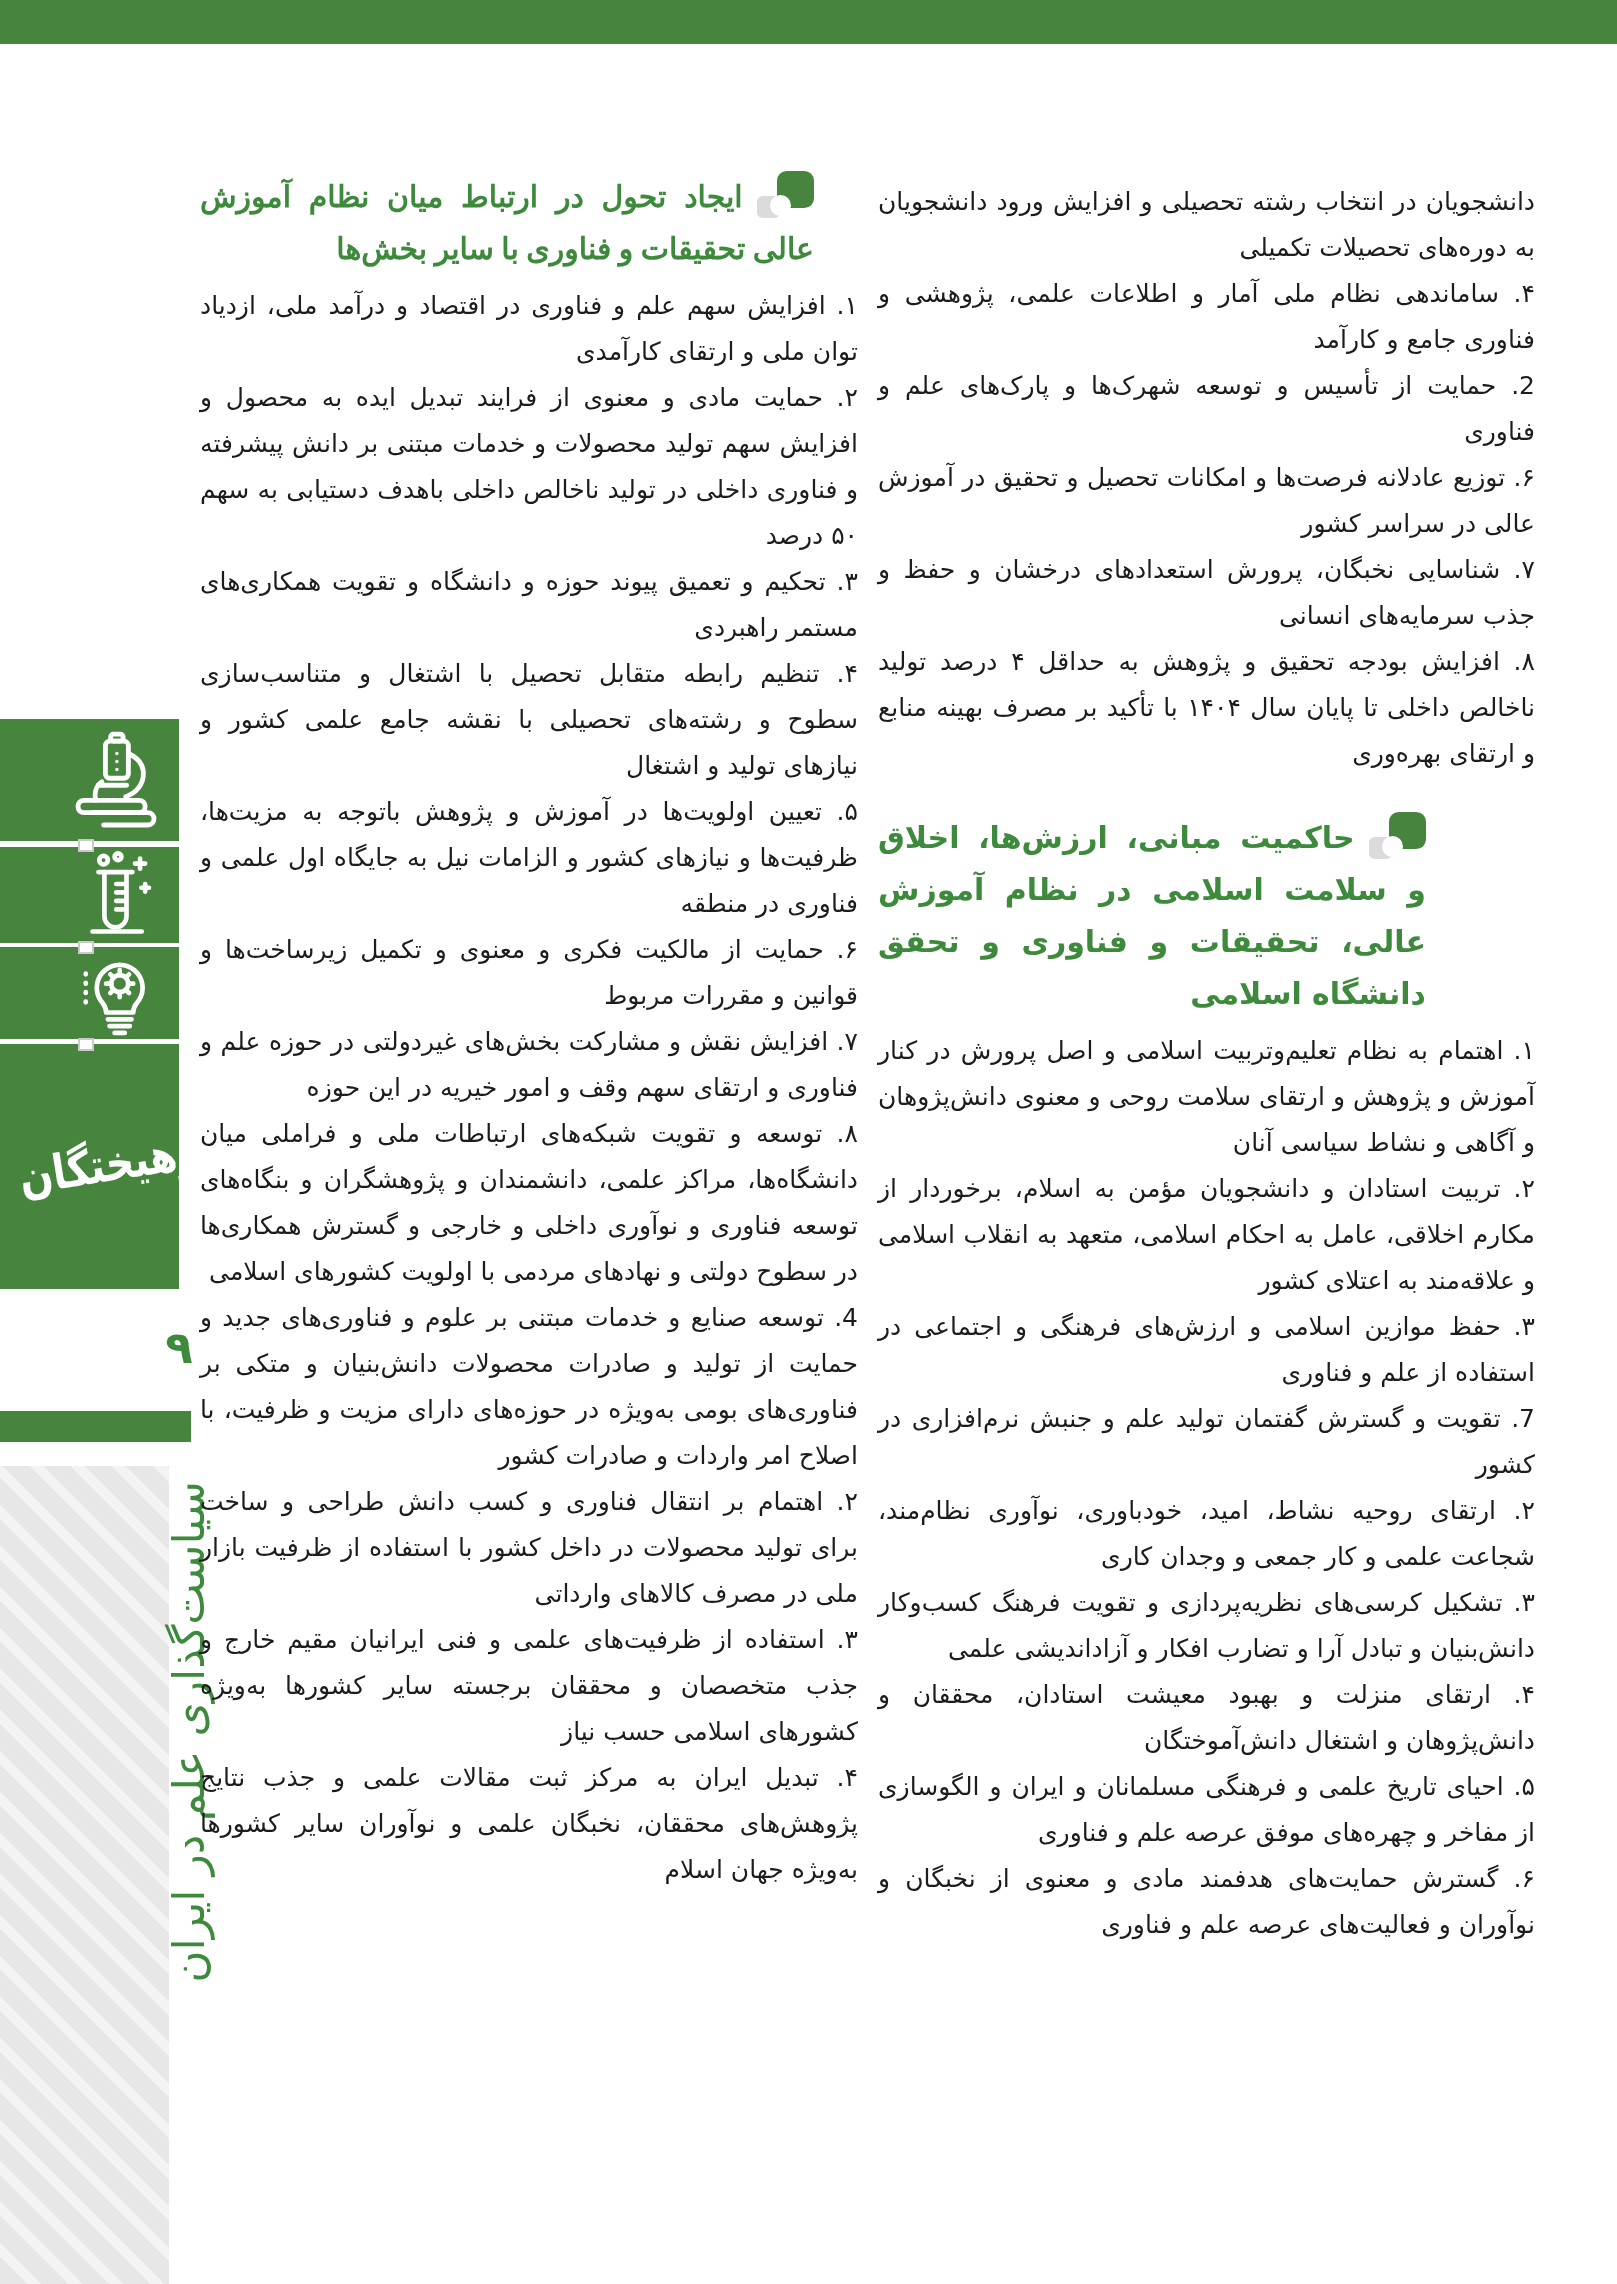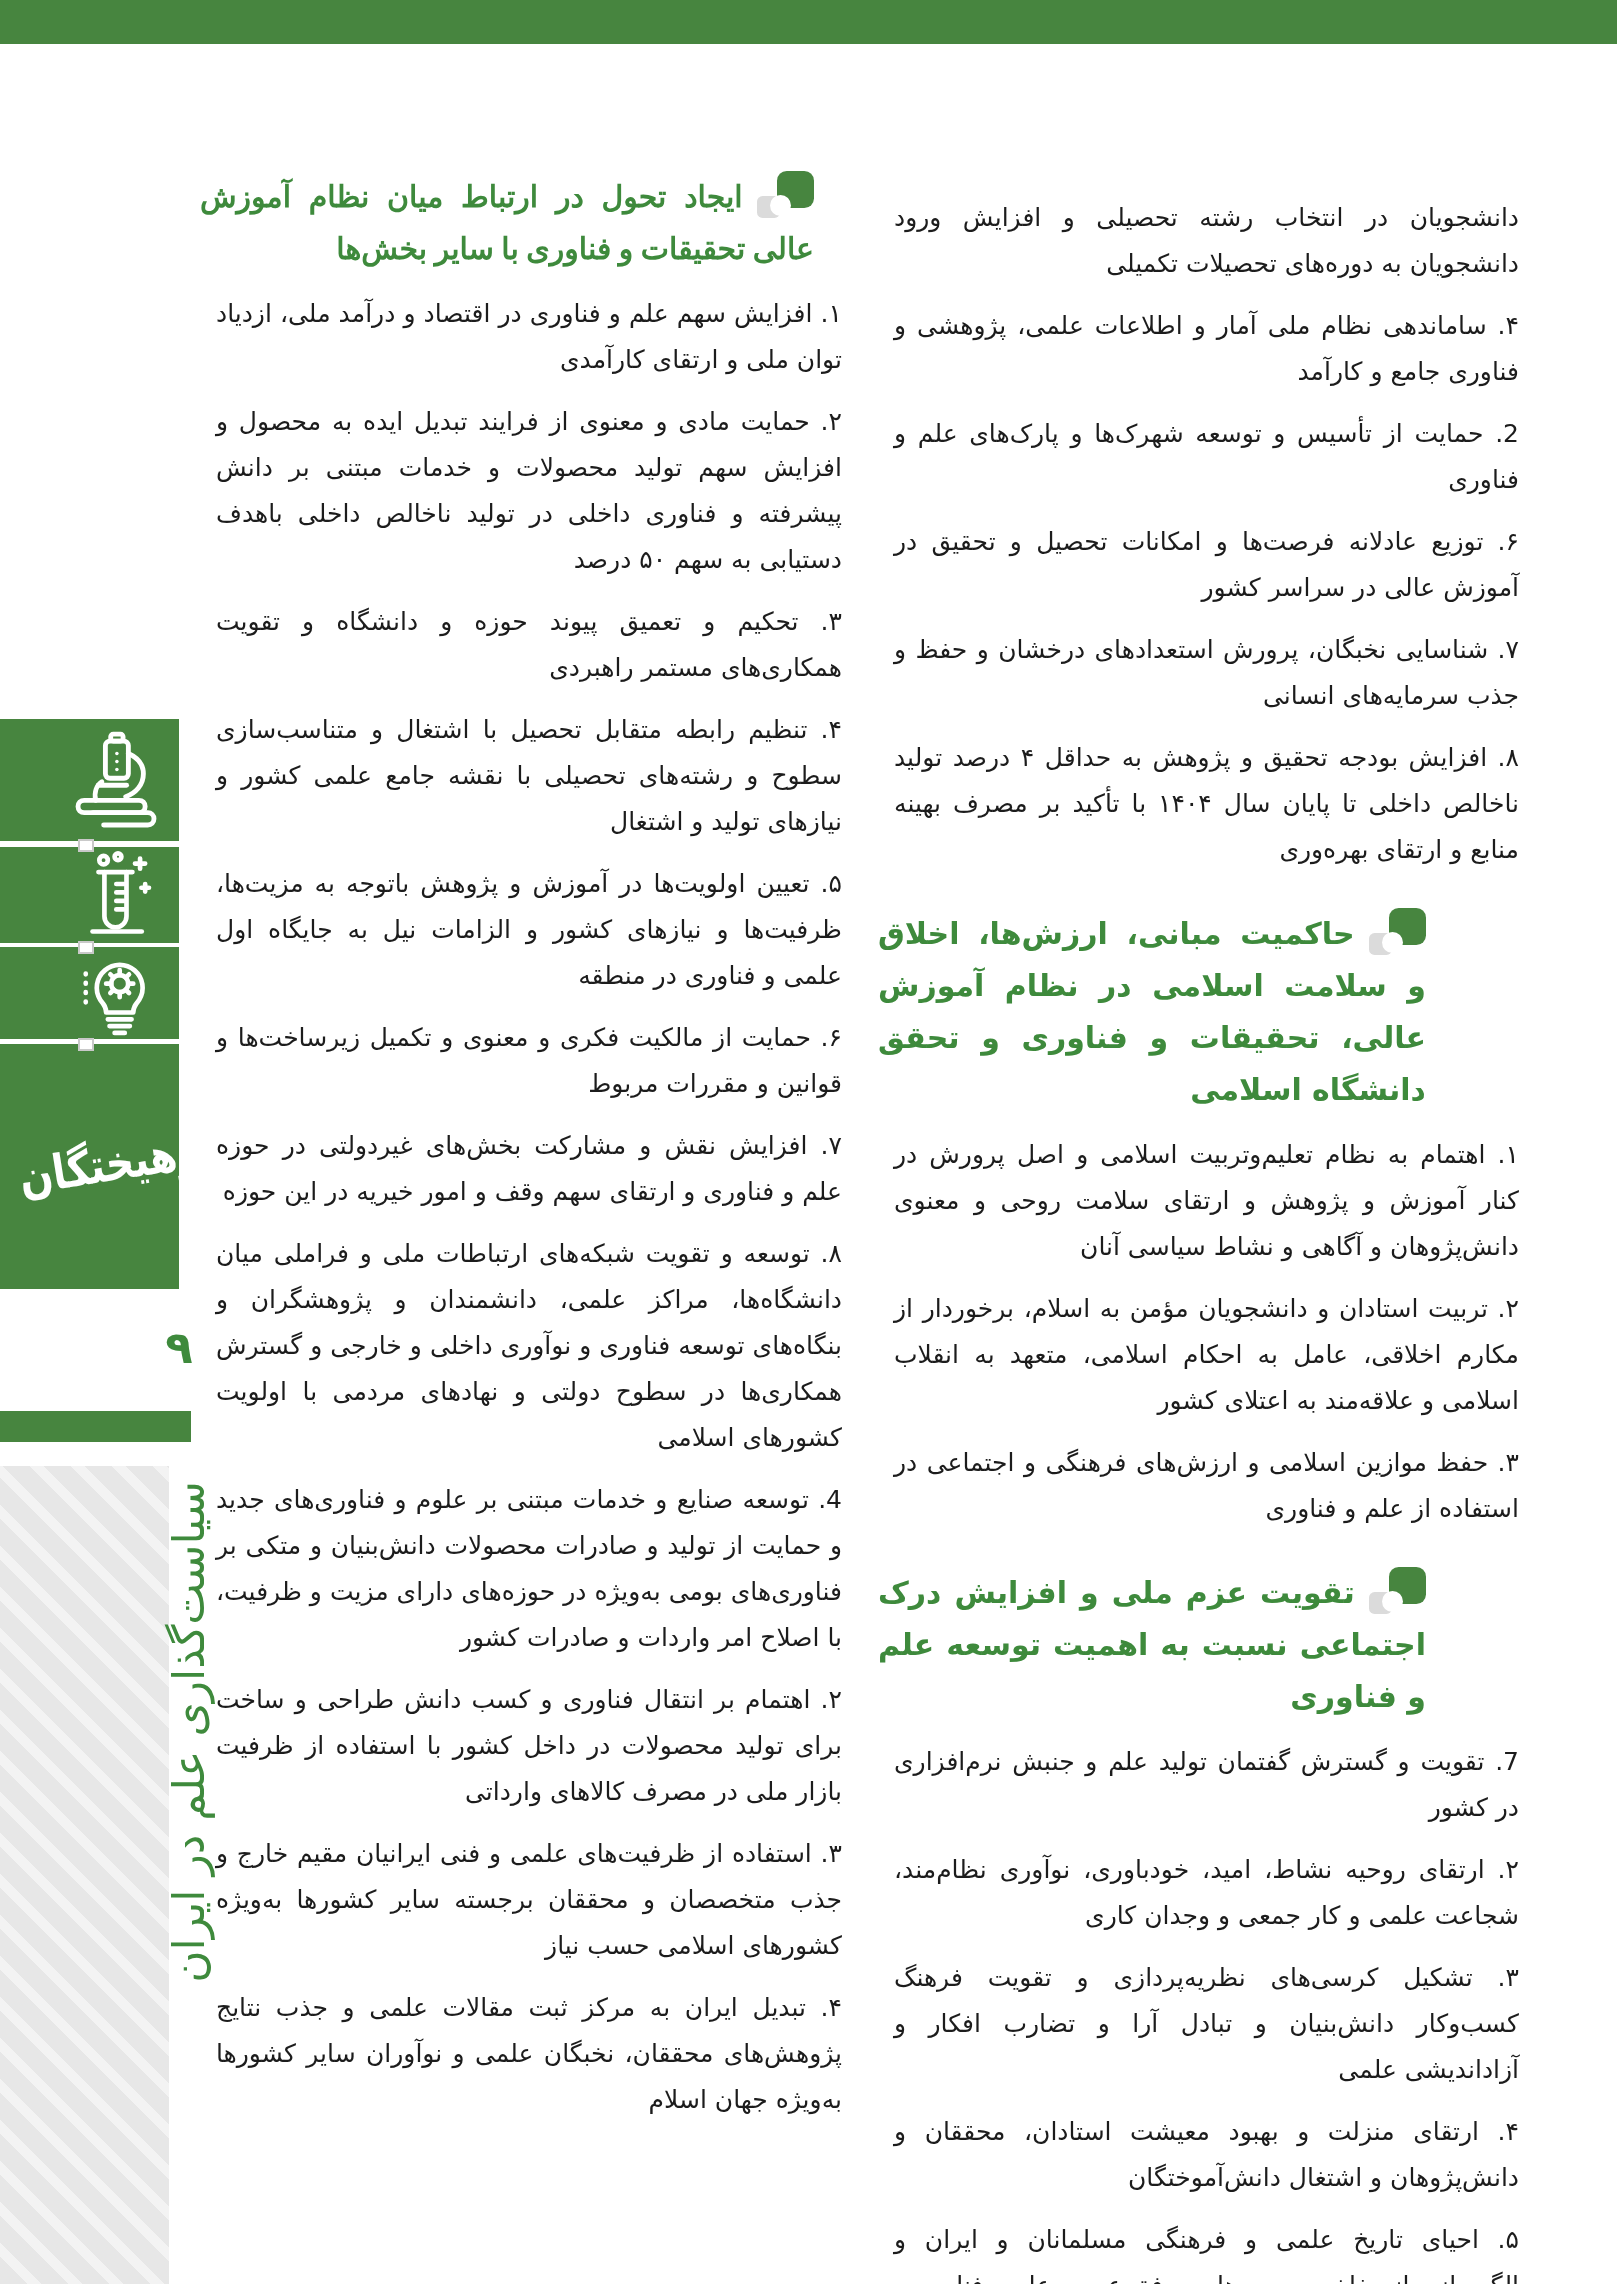--- a/index.html
+++ b/index.html
@@ -28,21 +28,21 @@
   .stripe{position:absolute;left:0;top:1466px;width:169px;height:818px;
     background:repeating-linear-gradient(45deg,var(--stripe-bg) 0 19.3px,var(--stripe-line) 19.3px 29px);}
   .vtitle{position:absolute;top:1481px;right:1455px;transform-origin:top right;
     transform:rotate(-90deg);direction:rtl;white-space:nowrap;color:var(--green-text);
     font-size:44px;letter-spacing:1.6px;font-weight:normal;}
 
   
   .col{position:absolute;direction:rtl;}
   .col-left{left:200px;top:171px;width:658px;}
   .col-right{left:878px;top:179px;width:657px;}
-  .item{font-size:25px;line-height:46px;margin:16px;text-align:justify;color:var(--ink);}
+  .item{font-size:25px;line-height:46px;margin:0;text-align:justify;color:var(--ink);}
   h2.section{color:var(--green-text);font-weight:bold;font-size:30px;line-height:52px;
     margin:35px 0 8px 0;text-align:justify;}
   h2.ind-l{margin-right:44px;font-family:Liberation Serif, serif;}
   h2.ind-r{margin-right:109px;}
   h2.first{margin-top:0;}
 
   
   .bullet{display:inline-block;position:relative;width:60px;height:47px;
     vertical-align:-11.3px;margin-left:11.3px;}
   .bullet .sq-green{position:absolute;top:0;right:0;width:37px;height:37px;
@@ -148,23 +148,20 @@
 
     <h2 class="section ind-r">
       <span class="bullet"><span class="sq-gray"></span><span class="sq-green"></span></span><span>حاکمیت مبانی، ارزش‌ها، اخلاق و سلامت اسلامی در نظام آموزش عالی، تحقیقات و فناوری و تحقق دانشگاه اسلامی</span>
     </h2>
     <div>
         <p class="item">۱. اهتمام به نظام تعلیم‌وتربیت اسلامی و اصل پرورش در کنار آموزش و پژوهش و ارتقای سلامت روحی و معنوی دانش‌پژوهان و آگاهی و نشاط سیاسی آنان</p>
         <p class="item">۲. تربیت استادان و دانشجویان مؤمن به اسلام، برخوردار از مکارم اخلاقی، عامل به احکام اسلامی، متعهد به انقلاب اسلامی و علاقه‌مند به اعتلای کشور</p>
         <p class="item">۳. حفظ موازین اسلامی و ارزش‌های فرهنگی و اجتماعی در استفاده از علم و فناوری</p>
       </div>
 
-    <h2 class="section ind-r">
-      <span class="bullet"><span class="sq-gray"></span><span class="sq-green"></span></span><span>تقویت عزم ملی و افزایش درک اجتماعی نسبت به اهمیت توسعه علم و فناوری</span>
-    </h2>
     <div>
         <p class="item">7. تقویت و گسترش گفتمان تولید علم و جنبش نرم‌افزاری در کشور</p>
         <p class="item">۲. ارتقای روحیه نشاط، امید، خودباوری، نوآوری نظام‌مند، شجاعت علمی و کار جمعی و وجدان کاری</p>
         <p class="item">۳. تشکیل کرسی‌های نظریه‌پردازی و تقویت فرهنگ کسب‌وکار دانش‌بنیان و تبادل آرا و تضارب افکار و آزاداندیشی علمی</p>
         <p class="item">۴. ارتقای منزلت و بهبود معیشت استادان، محققان و دانش‌پژوهان و اشتغال دانش‌آموختگان</p>
         <p class="item">۵. احیای تاریخ علمی و فرهنگی مسلمانان و ایران و الگوسازی از مفاخر و چهره‌های موفق عرصه علم و فناوری</p>
         <p class="item">۶. گسترش حمایت‌های هدفمند مادی و معنوی از نخبگان و نوآوران و فعالیت‌های عرصه علم و فناوری</p>
       </div>
   </section>
 

